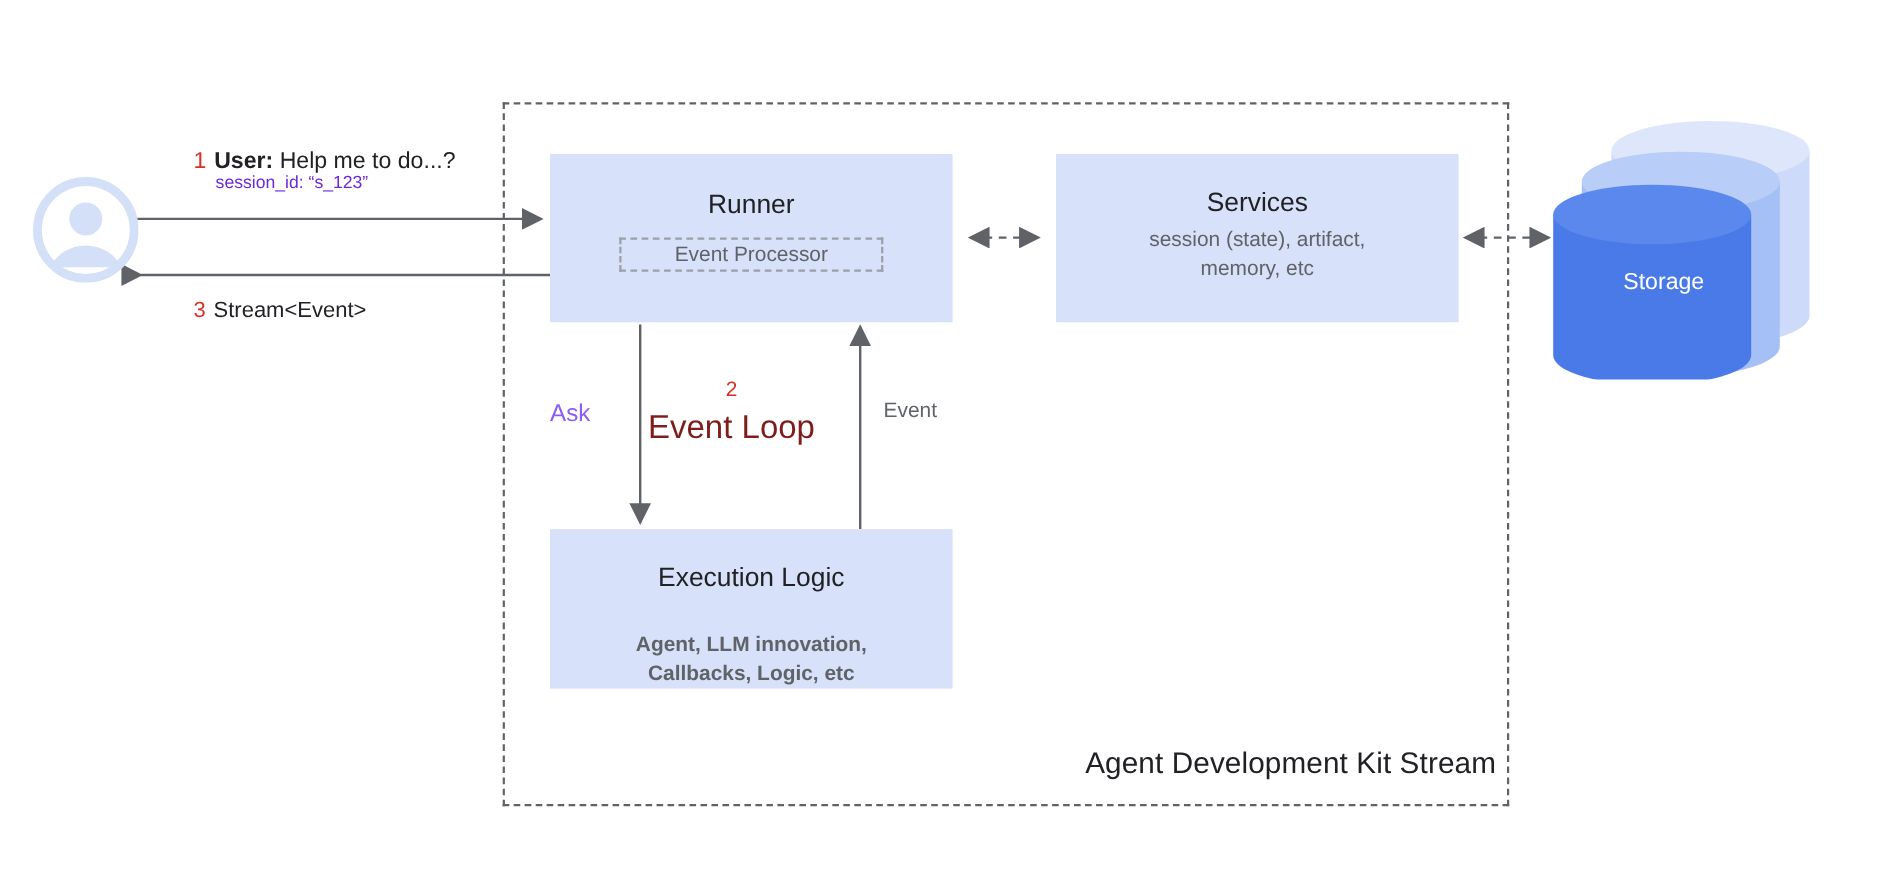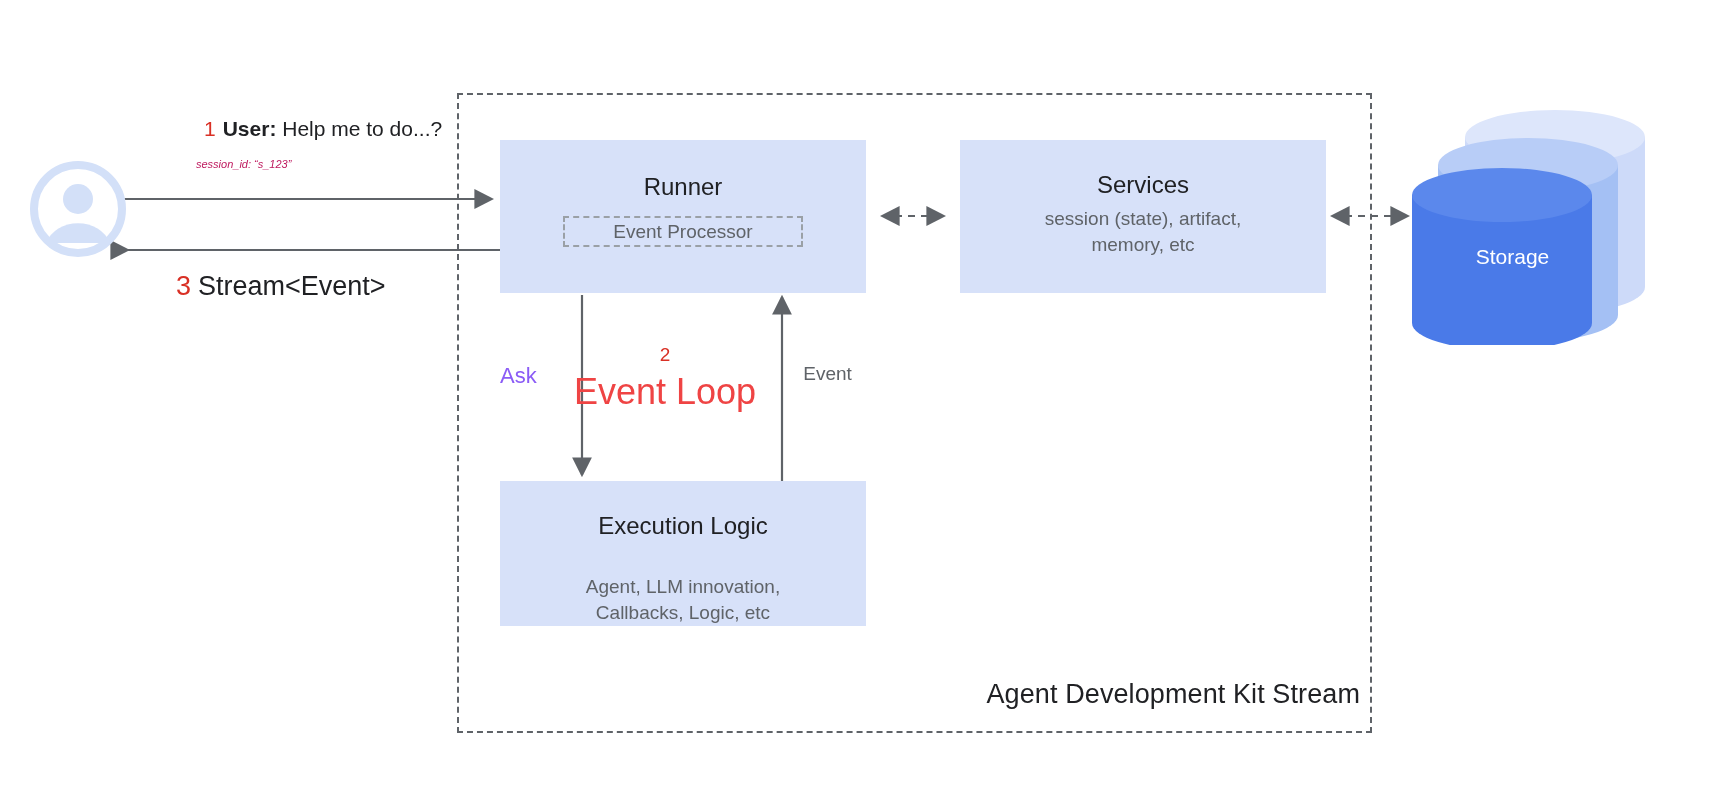--- a/index.html
+++ b/index.html
@@ -82,42 +82,40 @@
   #box-services {
     left: 960px; top: 140px; width: 366px; height: 153px;
     justify-content: flex-start;
     padding-top: 30px;
   }
   #box-execution {
     left: 500px; top: 481px; width: 366px; height: 145px;
     justify-content: space-between;
     padding-top: 30px;
   }
-  #box-execution .box-sub { margin-top: 18px; }
+  #box-execution .box-sub { margin-top: 18px; font-weight: bold; }
 
   
   #msg-in {
-    left: 176px; top: 117px;
+    left: 176px; top: 135px;
     font-size: 21px;
     color: #202124;
     white-space: nowrap;
-    margin-left: 28px;
   }
   #msg-in .num { color: #d93025; margin-right: 7px; }
   #msg-in .who { font-weight: bold; }
   #session-id {
     left: 196px; top: 158px;
-    font-size: 11px;
-    color: #be185d;
+    font-size: 16px;
+    color: #6d28d9;
     white-space: nowrap;
-    font-style: italic;
   }
   #msg-out {
     left: 176px; top: 271px;
-    font-size: 27px;
+    font-size: 20px;
     color: #202124;
     white-space: nowrap;
   }
   #msg-out .num { color: #d93025; margin-right: 7px; }
 
   
   #label-ask {
     left: 500px; top: 363px; width: 70px;
     text-align: left;
     font-size: 22px; color: #8b5cf6;
@@ -128,21 +126,21 @@
     font-size: 19px; color: #5f6368;
   }
   #event-loop-wrap {
     left: 565px; top: 345px; width: 200px;
     text-align: center;
   }
   #event-loop-num {
     font-size: 19px; color: #d93025; line-height: 1.1;
   }
   #event-loop-title {
-    font-size: 36px; color: #ef4444; line-height: 1.3; margin-top: 3px;
+    font-size: 30px; color: #7f1d1d; line-height: 1.3; margin-top: 3px;
   }
 
   
   #storage-group { left: 1410px; top: 95px; width: 290px; height: 250px; }
   #storage-label {
     position: absolute;
     left: 0px; top: 150px; width: 205px;
     text-align: center;
     font-size: 21px; color: #ffffff;
   }

